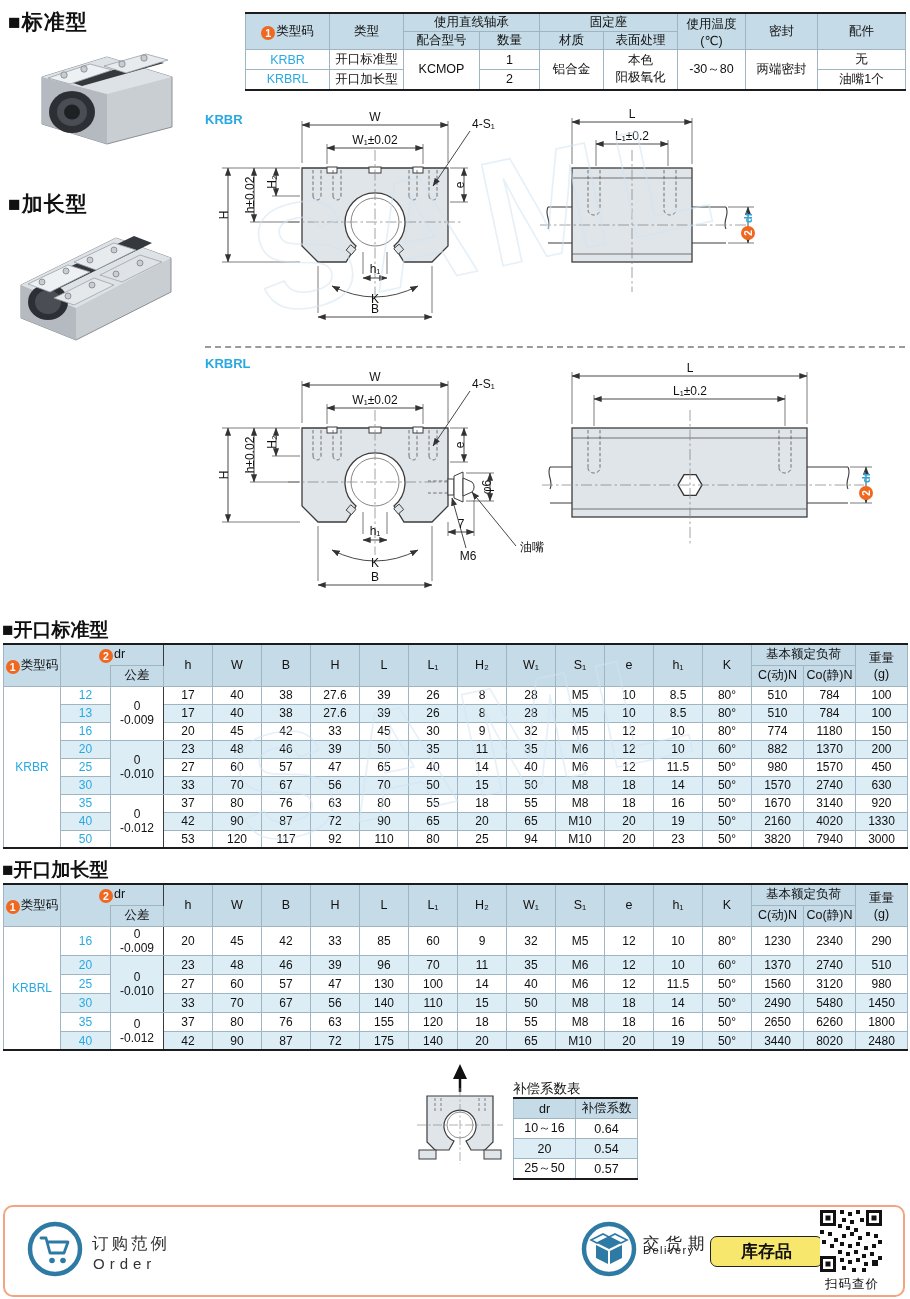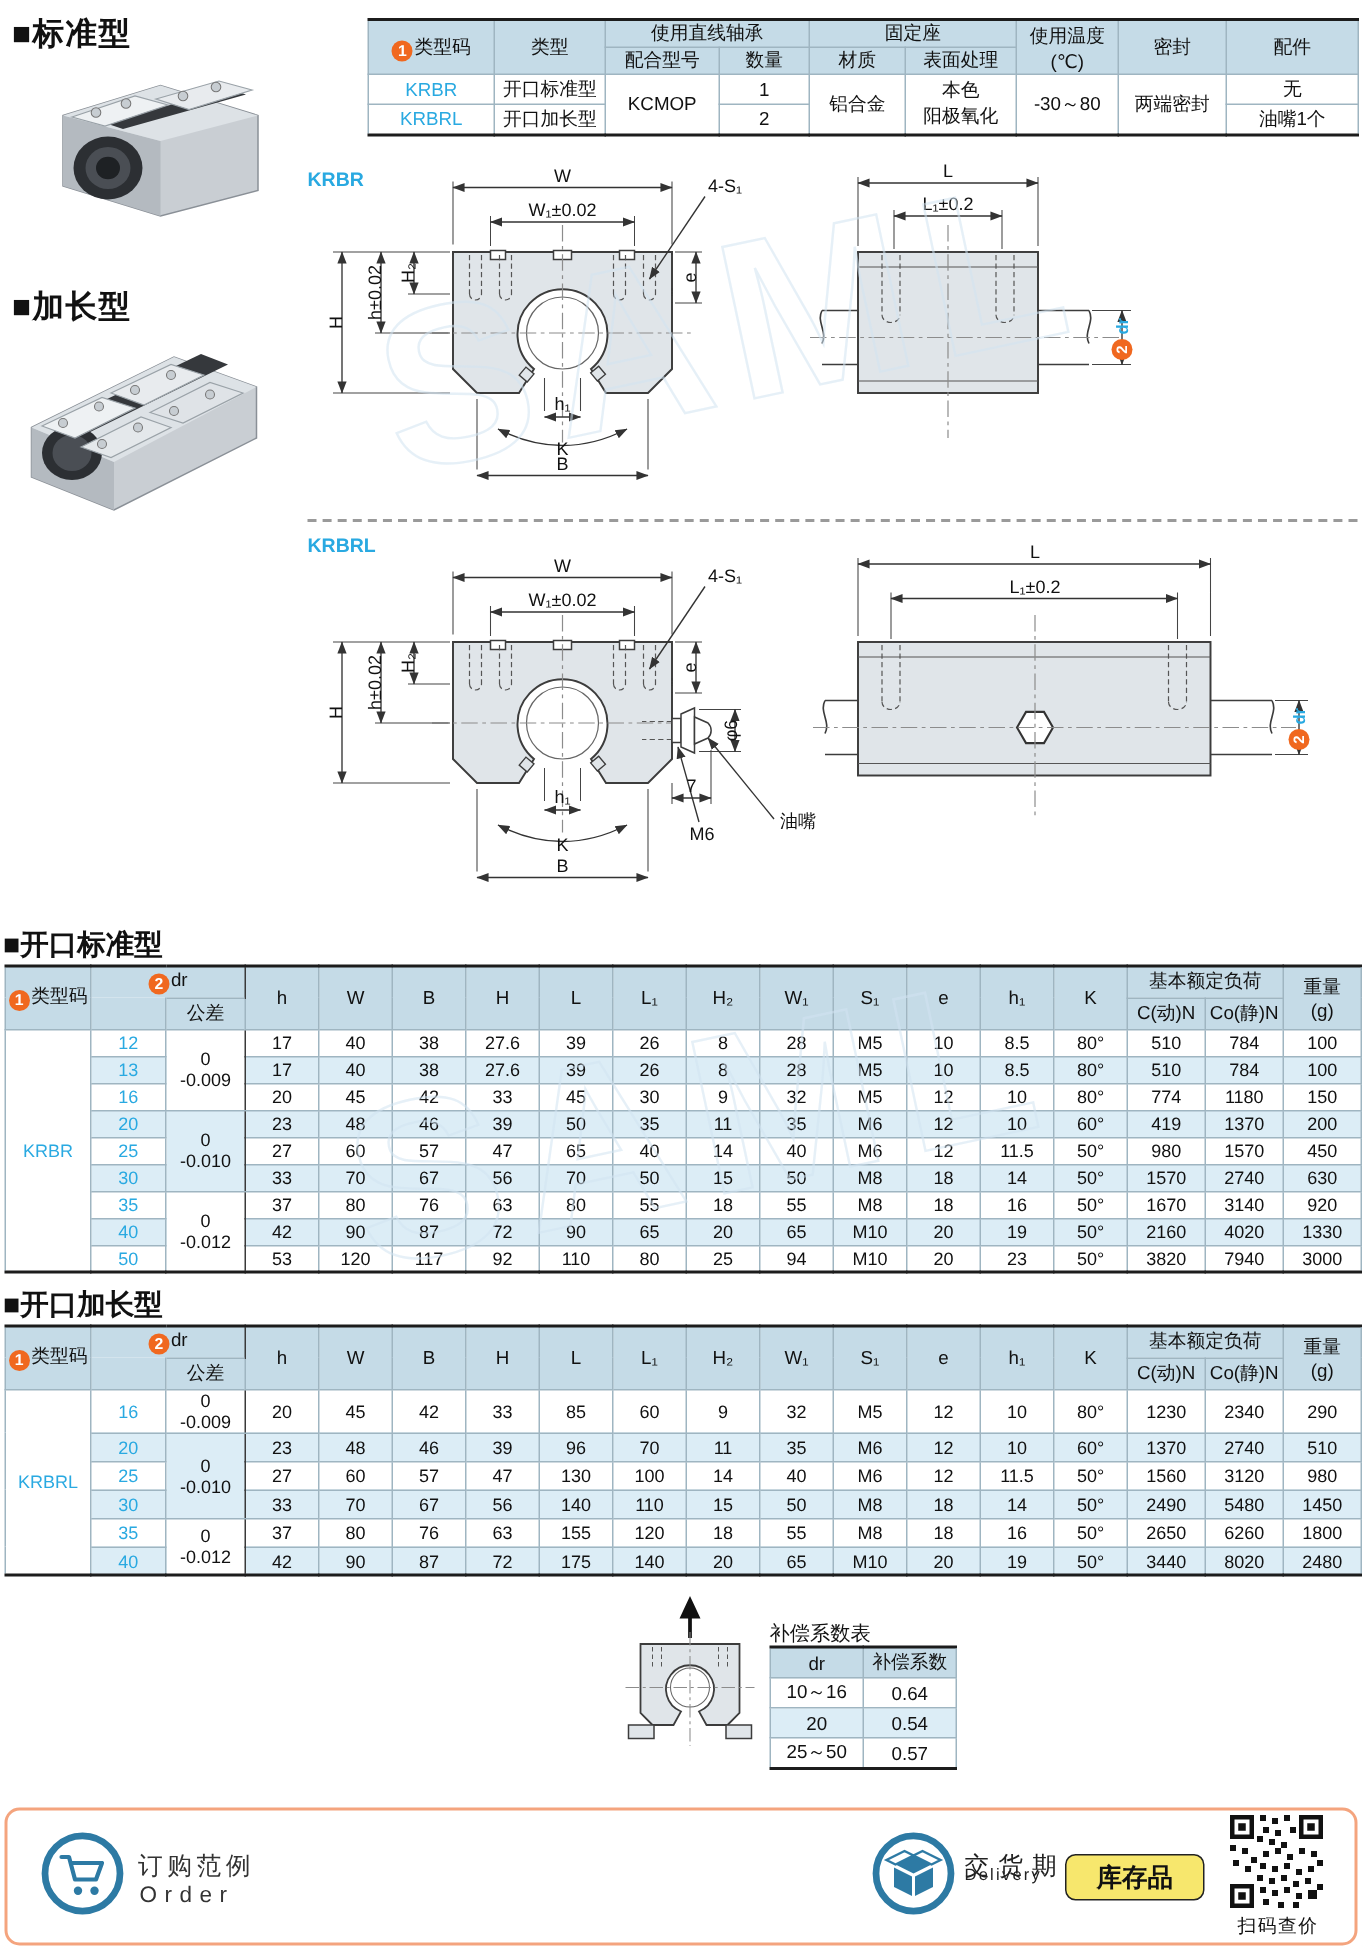--- a/index.html
+++ b/index.html
@@ -44,21 +44,21 @@
         text-align:center;line-height:15px;font-weight:bold;font-size:12px;margin-right:4px;vertical-align:-2px;}
   .dashline{position:absolute;left:205px;top:346px;width:700px;border-top:2px dashed #9a9a9a;}
   .wm{position:absolute;font-size:150px;font-weight:bold;letter-spacing:12px;color:transparent;
       -webkit-text-stroke:1.6px #d2e4f2;transform:rotate(-12deg);pointer-events:none;z-index:6;opacity:.55;}
   .fbox{position:absolute;left:3px;top:1205px;width:898px;height:88px;border:2.5px solid #f4a47e;border-radius:10px;}
   .order-cn{position:absolute;left:92px;top:1233px;font-size:16.5px;letter-spacing:3px;color:#333;}
   .order-en{position:absolute;left:93px;top:1255px;font-size:15px;letter-spacing:5px;color:#333;}
   .deliv-cn{position:absolute;left:643px;top:1233px;font-size:16.5px;letter-spacing:6px;color:#222;}
   .deliv-en{position:absolute;left:643px;top:1244px;font-size:11px;letter-spacing:1.5px;color:#222;}
   .stock{position:absolute;left:710px;top:1236px;background:#f7e76d;border:1.5px solid #222;border-radius:7px;
-         font-size:17px;font-weight:bold;padding:3px 20px;}
+         font-size:17px;font-weight:bold;padding:3px 30px;}
   .qrcap{position:absolute;left:812px;top:1276px;width:80px;font-size:12.5px;text-align:center;letter-spacing:1px;}
   .comp-title{position:absolute;left:513px;top:1080px;font-size:13.5px;}
   svg text{font-family:"Liberation Sans","DejaVu Sans",sans-serif;}
   .dt{font-size:12px;fill:#111;}
   .pnl{font-size:13px;font-weight:bold;fill:#29a9e1;}
 </style>
 </head>
 <body>
 
 <div id="page">
@@ -403,21 +403,21 @@
           <td>46</td>
           <td>39</td>
           <td>50</td>
           <td>35</td>
           <td>11</td>
           <td>35</td>
           <td>M6</td>
           <td>12</td>
           <td>10</td>
           <td>60°</td>
-          <td>419</td>
+          <td>882</td>
           <td>1370</td>
           <td>200</td>
         </tr>
         <tr>
           <td class="dr-cell">25</td>
           <td>27</td>
           <td>60</td>
           <td>57</td>
           <td>47</td>
           <td>65</td>

